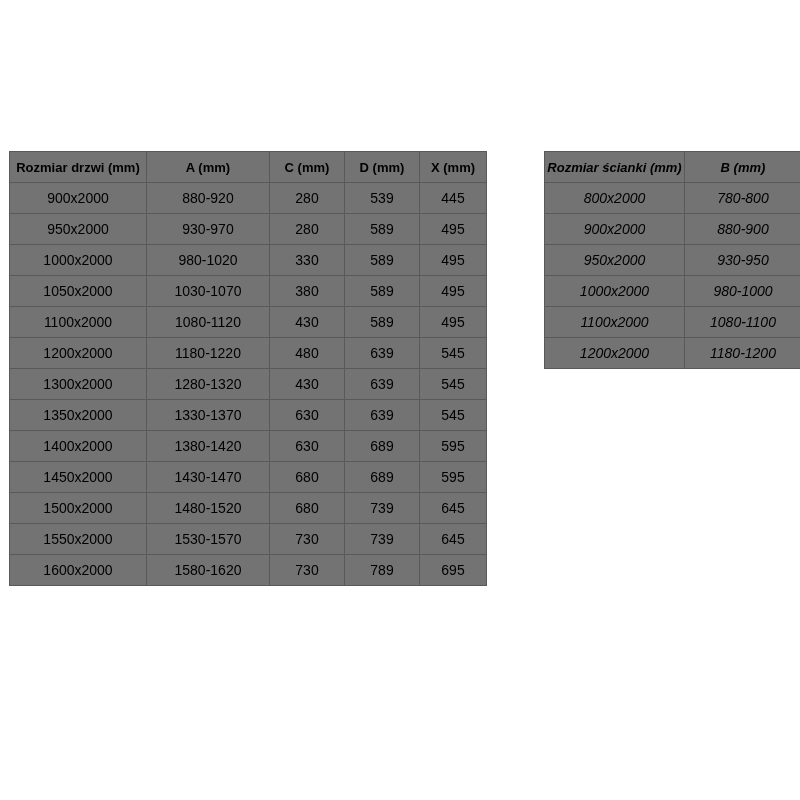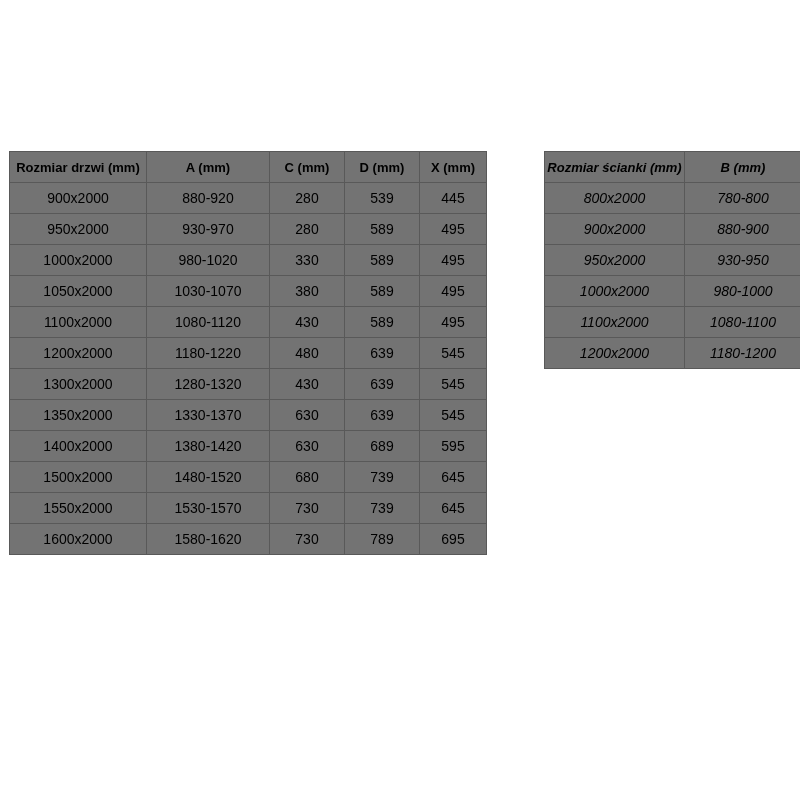--- a/index.html
+++ b/index.html
@@ -137,20 +137,27 @@
           <td>545</td>
         </tr>
         <tr>
           <td>1400x2000</td>
           <td>1380-1420</td>
           <td>630</td>
           <td>689</td>
           <td>595</td>
         </tr>
         <tr>
+          <td>1450x2000</td>
+          <td>1430-1470</td>
+          <td>680</td>
+          <td>689</td>
+          <td>595</td>
+        </tr>
+        <tr>
           <td>1500x2000</td>
           <td>1480-1520</td>
           <td>680</td>
           <td>739</td>
           <td>645</td>
         </tr>
         <tr>
           <td>1550x2000</td>
           <td>1530-1570</td>
           <td>730</td>

